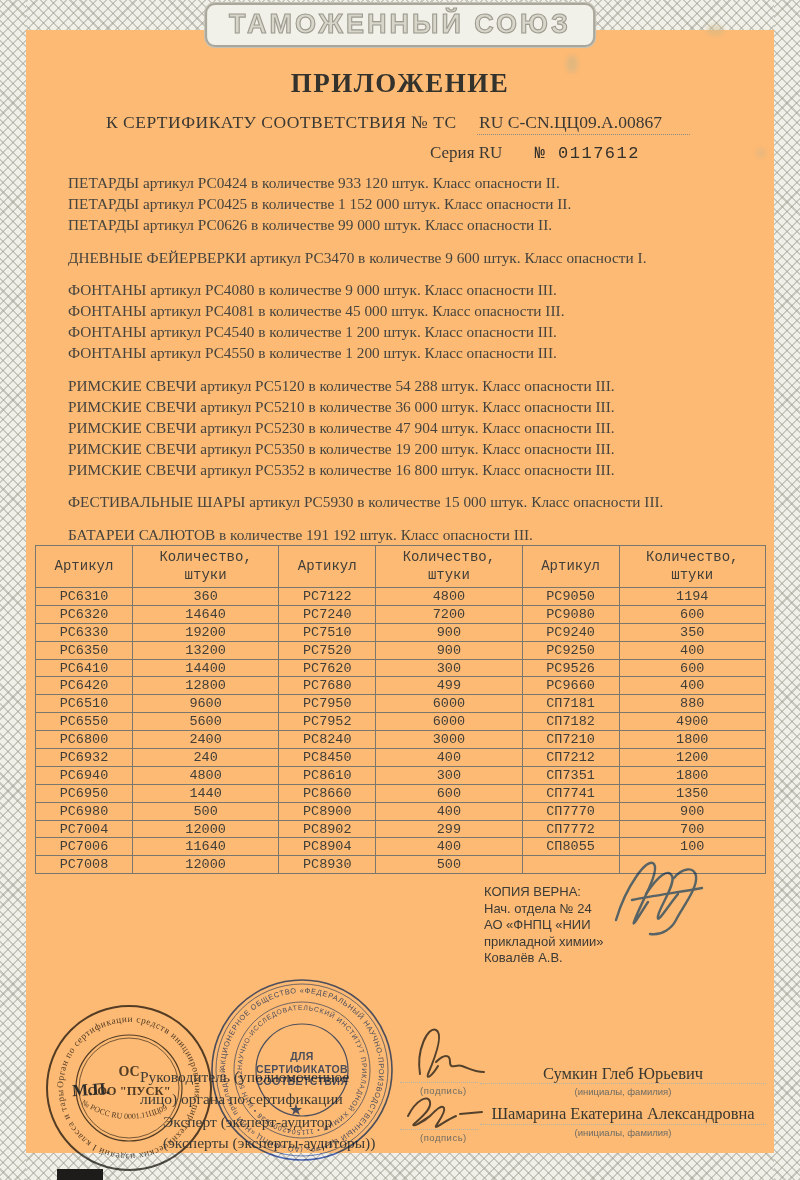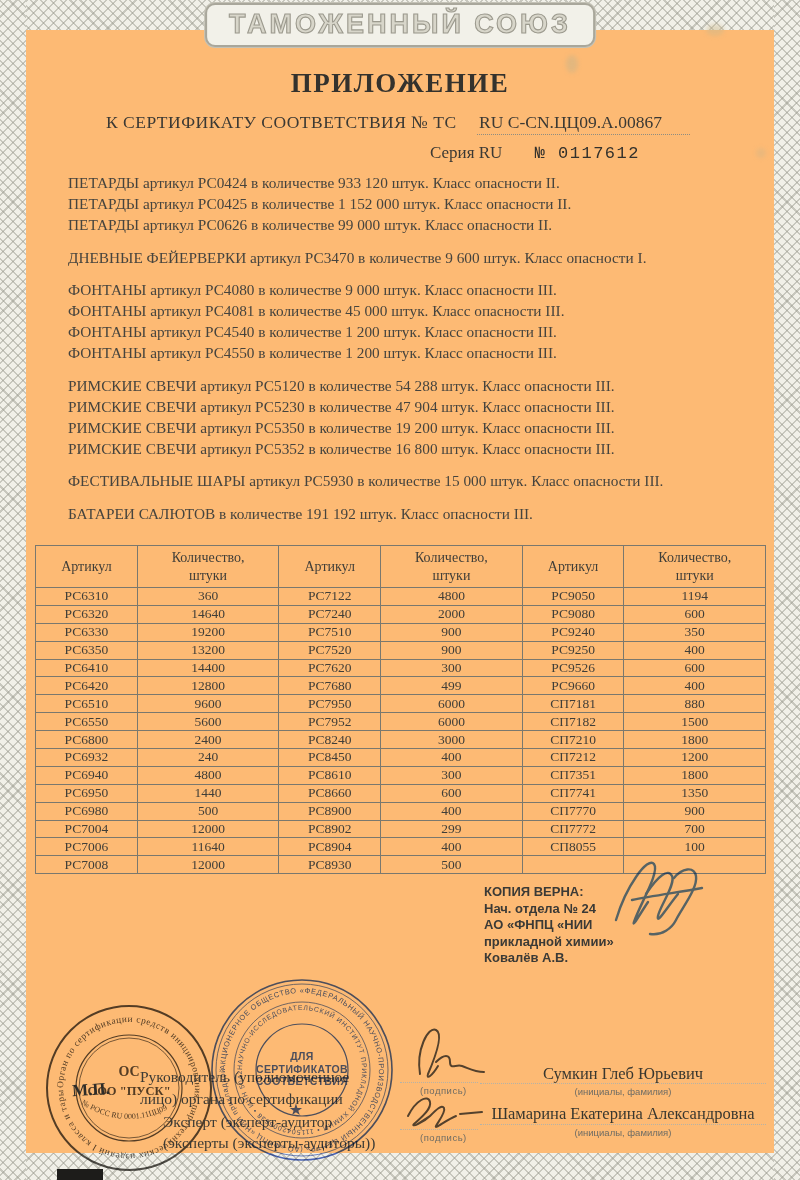--- a/index.html
+++ b/index.html
@@ -28,28 +28,28 @@
   .cert-line .num{margin-left:16px;border-bottom:1px dotted #8f8d81;padding:0 28px 2px 2px;}
   .series-line{position:absolute;left:430px;top:143px;font-size:17px;color:#3b3934;white-space:nowrap;}
   .series-line .num{margin-left:28px;font-family:"Liberation Mono",monospace;font-weight:normal;
     letter-spacing:1.5px;color:#33312c;}
 
   .product-list{position:absolute;left:36px;top:172px;width:730px;}
   .pgroup{margin-bottom:11.5px;}
   .pline{font-size:15.3px;line-height:21px;color:#46443e;white-space:nowrap;margin-left:32px;}
 
   .qtable{position:absolute;left:35px;top:545px;border-collapse:collapse;width:731px;
-    border:1.5px solid #55534b;}
+    border:1.5px solid #55534b;font-family:Liberation Mono, monospace;}
   .qtable th,.qtable td{border:1px solid #7a786e;text-align:center;padding:0 3px;
     color:#403e38;font-weight:normal;}
   .qtable th{height:41px;font-size:14px;line-height:1.25;white-space:pre-line;vertical-align:middle;}
   .qtable td{height:16.9px;font-size:13.5px;}
 
   .copy-block{position:absolute;left:484px;top:884px;width:210px;
-    font-family:"Liberation Sans",sans-serif;font-weight:bold;font-size:13px;
+    font-family:"Liberation Sans",sans-serif;font-weight:normal;font-size:13px;
     line-height:16.5px;color:#3b3a36;}
 
   .role{position:absolute;font-size:15.5px;color:#3d3b35;line-height:22px;white-space:nowrap;}
   .role1{left:140px;top:1066px;}
   .role2{left:163px;top:1111px;line-height:21px;}
 
   .sig-caption{position:absolute;font-family:"Liberation Sans",sans-serif;font-size:9.5px;
     color:#6e6c64;letter-spacing:.5px;}
   .dotline{position:absolute;border-bottom:1px dotted #b5b2a6;height:0;}
   .name{position:absolute;left:478px;width:290px;text-align:center;font-size:16.5px;color:#39372f;white-space:nowrap;}
@@ -105,20 +105,21 @@
         <div class="pline">ДНЕВНЫЕ ФЕЙЕРВЕРКИ артикул РС3470 в количестве 9 600 штук. Класс опасности I.</div>
       </div>
       <div class="pgroup">
         <div class="pline">ФОНТАНЫ артикул РС4080 в количестве 9 000 штук. Класс опасности III.</div>
         <div class="pline">ФОНТАНЫ артикул РС4081 в количестве 45 000 штук. Класс опасности III.</div>
         <div class="pline">ФОНТАНЫ артикул РС4540 в количестве 1 200 штук. Класс опасности III.</div>
         <div class="pline">ФОНТАНЫ артикул РС4550 в количестве 1 200 штук. Класс опасности III.</div>
       </div>
       <div class="pgroup">
         <div class="pline">РИМСКИЕ СВЕЧИ артикул РС5120   в количестве 54 288 штук. Класс опасности III.</div>
+        <div class="pline">РИМСКИЕ СВЕЧИ артикул РС5210 в количестве 36 000 штук. Класс опасности III.</div>
         <div class="pline">РИМСКИЕ СВЕЧИ артикул РС5230 в количестве 47 904 штук. Класс опасности III.</div>
         <div class="pline">РИМСКИЕ СВЕЧИ артикул РС5350 в количестве 19 200 штук. Класс опасности III.</div>
         <div class="pline">РИМСКИЕ СВЕЧИ артикул РС5352 в количестве 16 800 штук. Класс опасности III.</div>
       </div>
       <div class="pgroup">
         <div class="pline">ФЕСТИВАЛЬНЫЕ ШАРЫ артикул РС5930 в количестве 15 000 штук. Класс опасности III.</div>
       </div>
       <div class="pgroup">
         <div class="pline">БАТАРЕИ САЛЮТОВ в количестве 191 192 штук. Класс опасности III.</div>
       </div>
@@ -144,21 +145,21 @@
           <td>360</td>
           <td>РС7122</td>
           <td>4800</td>
           <td>РС9050</td>
           <td>1194</td>
         </tr>
         <tr>
           <td>РС6320</td>
           <td>14640</td>
           <td>РС7240</td>
-          <td>2000</td>
+          <td>7200</td>
           <td>РС9080</td>
           <td>600</td>
         </tr>
         <tr>
           <td>РС6330</td>
           <td>19200</td>
           <td>РС7510</td>
           <td>900</td>
           <td>РС9240</td>
           <td>350</td>
@@ -194,21 +195,21 @@
           <td>6000</td>
           <td>СП7181</td>
           <td>880</td>
         </tr>
         <tr>
           <td>РС6550</td>
           <td>5600</td>
           <td>РС7952</td>
           <td>6000</td>
           <td>СП7182</td>
-          <td>1500</td>
+          <td>4900</td>
         </tr>
         <tr>
           <td>РС6800</td>
           <td>2400</td>
           <td>РС8240</td>
           <td>3000</td>
           <td>СП7210</td>
           <td>1800</td>
         </tr>
         <tr>

